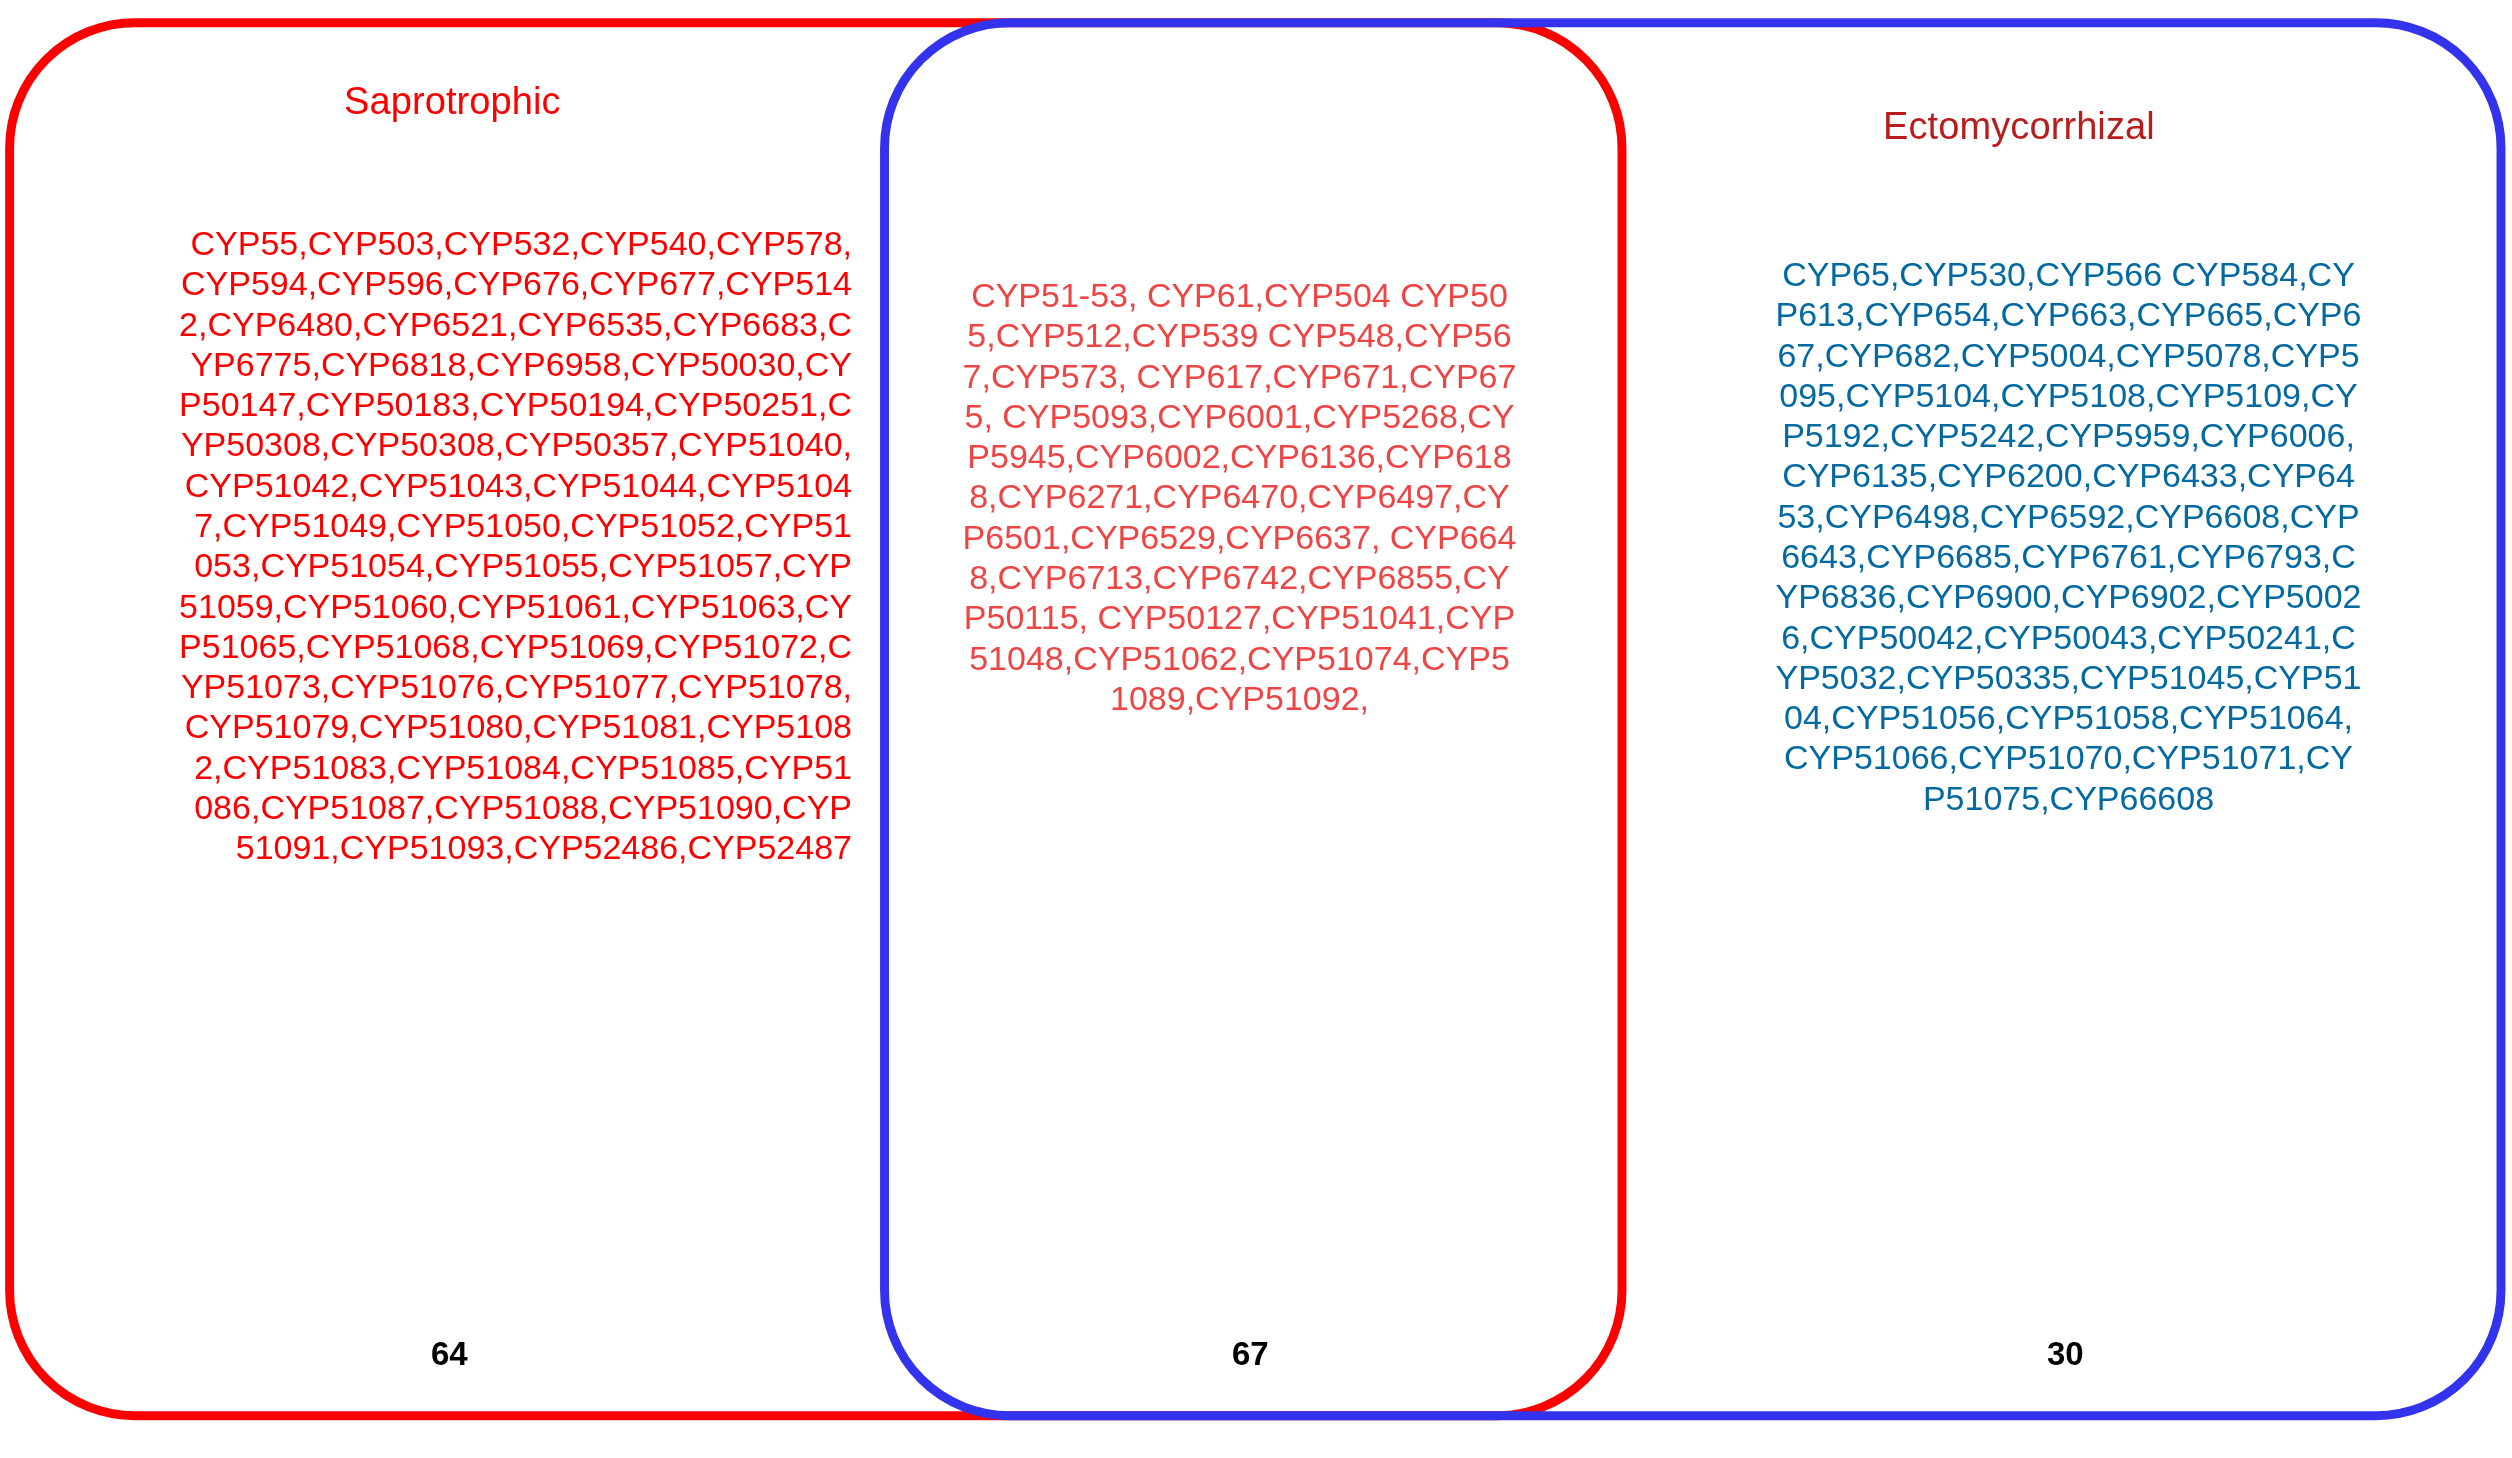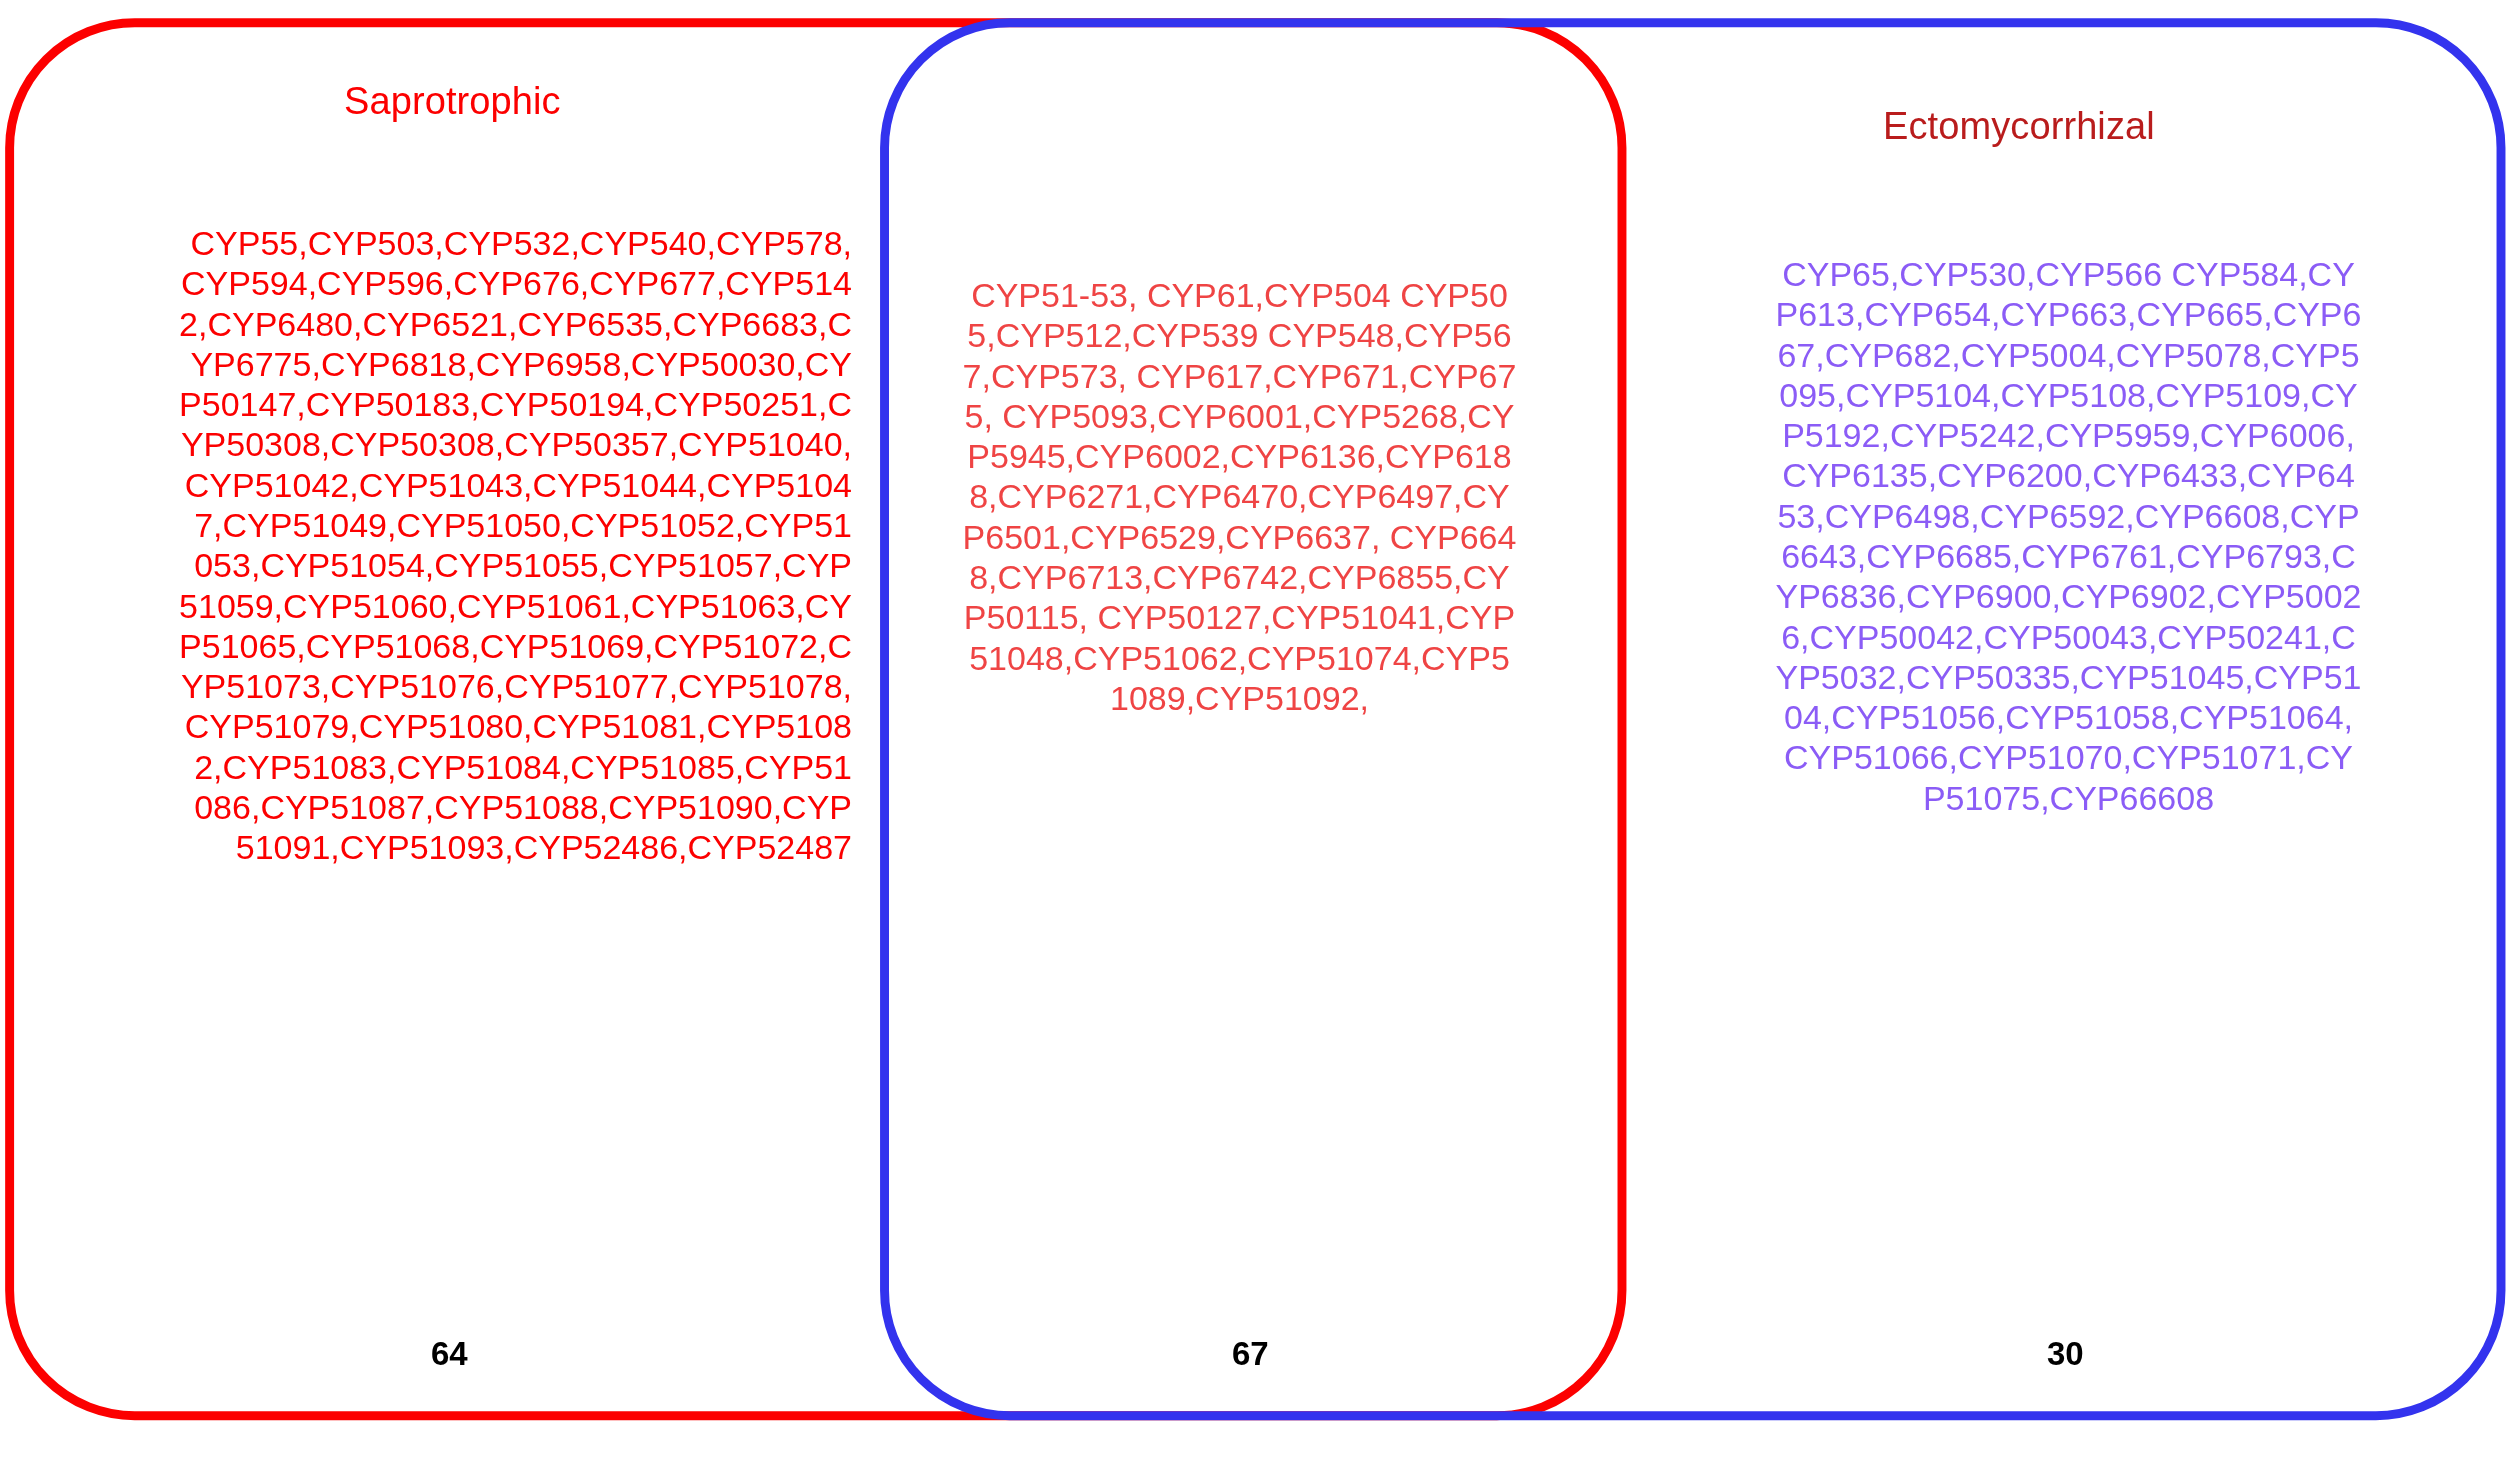--- a/index.html
+++ b/index.html
@@ -71,21 +71,21 @@
   #genes-center {
     left: 961px;
     top: 275px;
     width: 557px;
     color: #ef4444;
   }
   #genes-right {
     left: 1773px;
     top: 254px;
     width: 591px;
-    color: #8b5cf6;
+    color: #0369a1;
   }
 
   
   .count-label {
     position: absolute;
     font-weight: bold;
     font-size: 33px;
     color: #000000;
     line-height: 1;
     margin-left: 12px;

